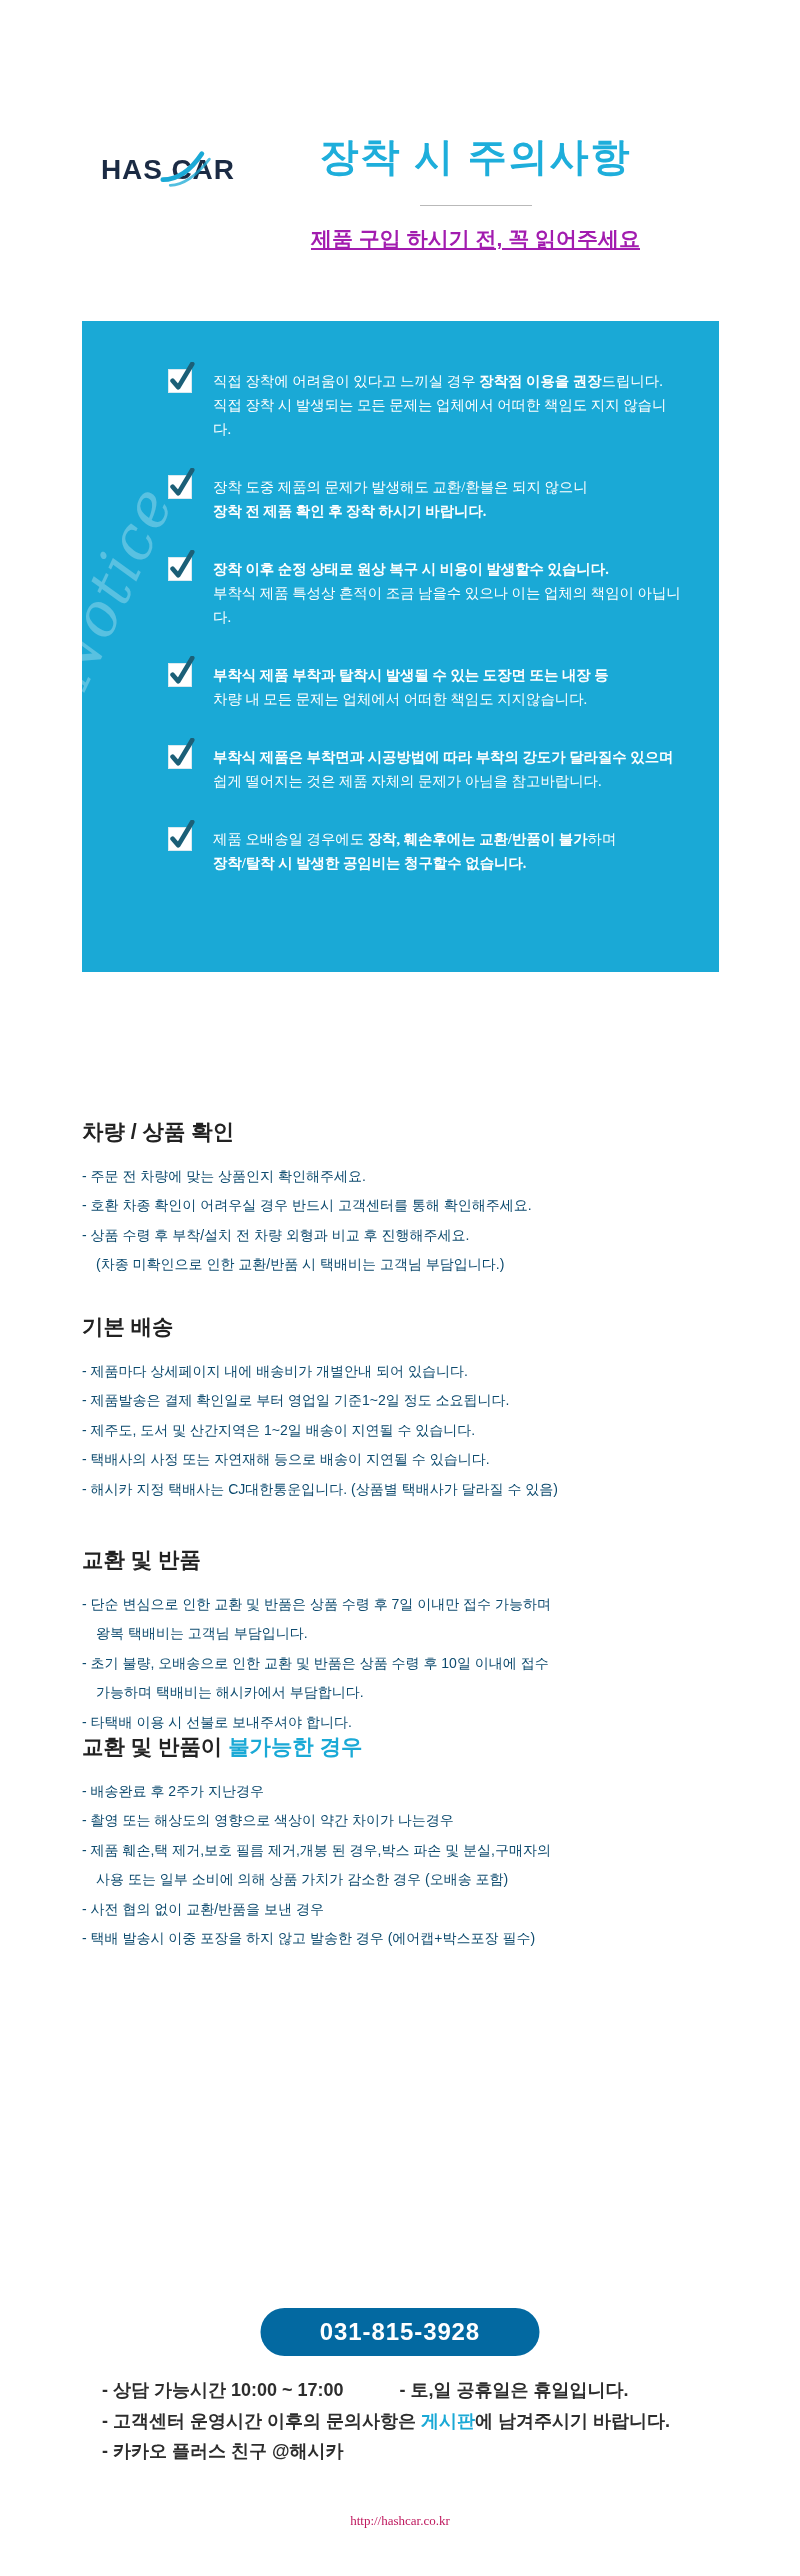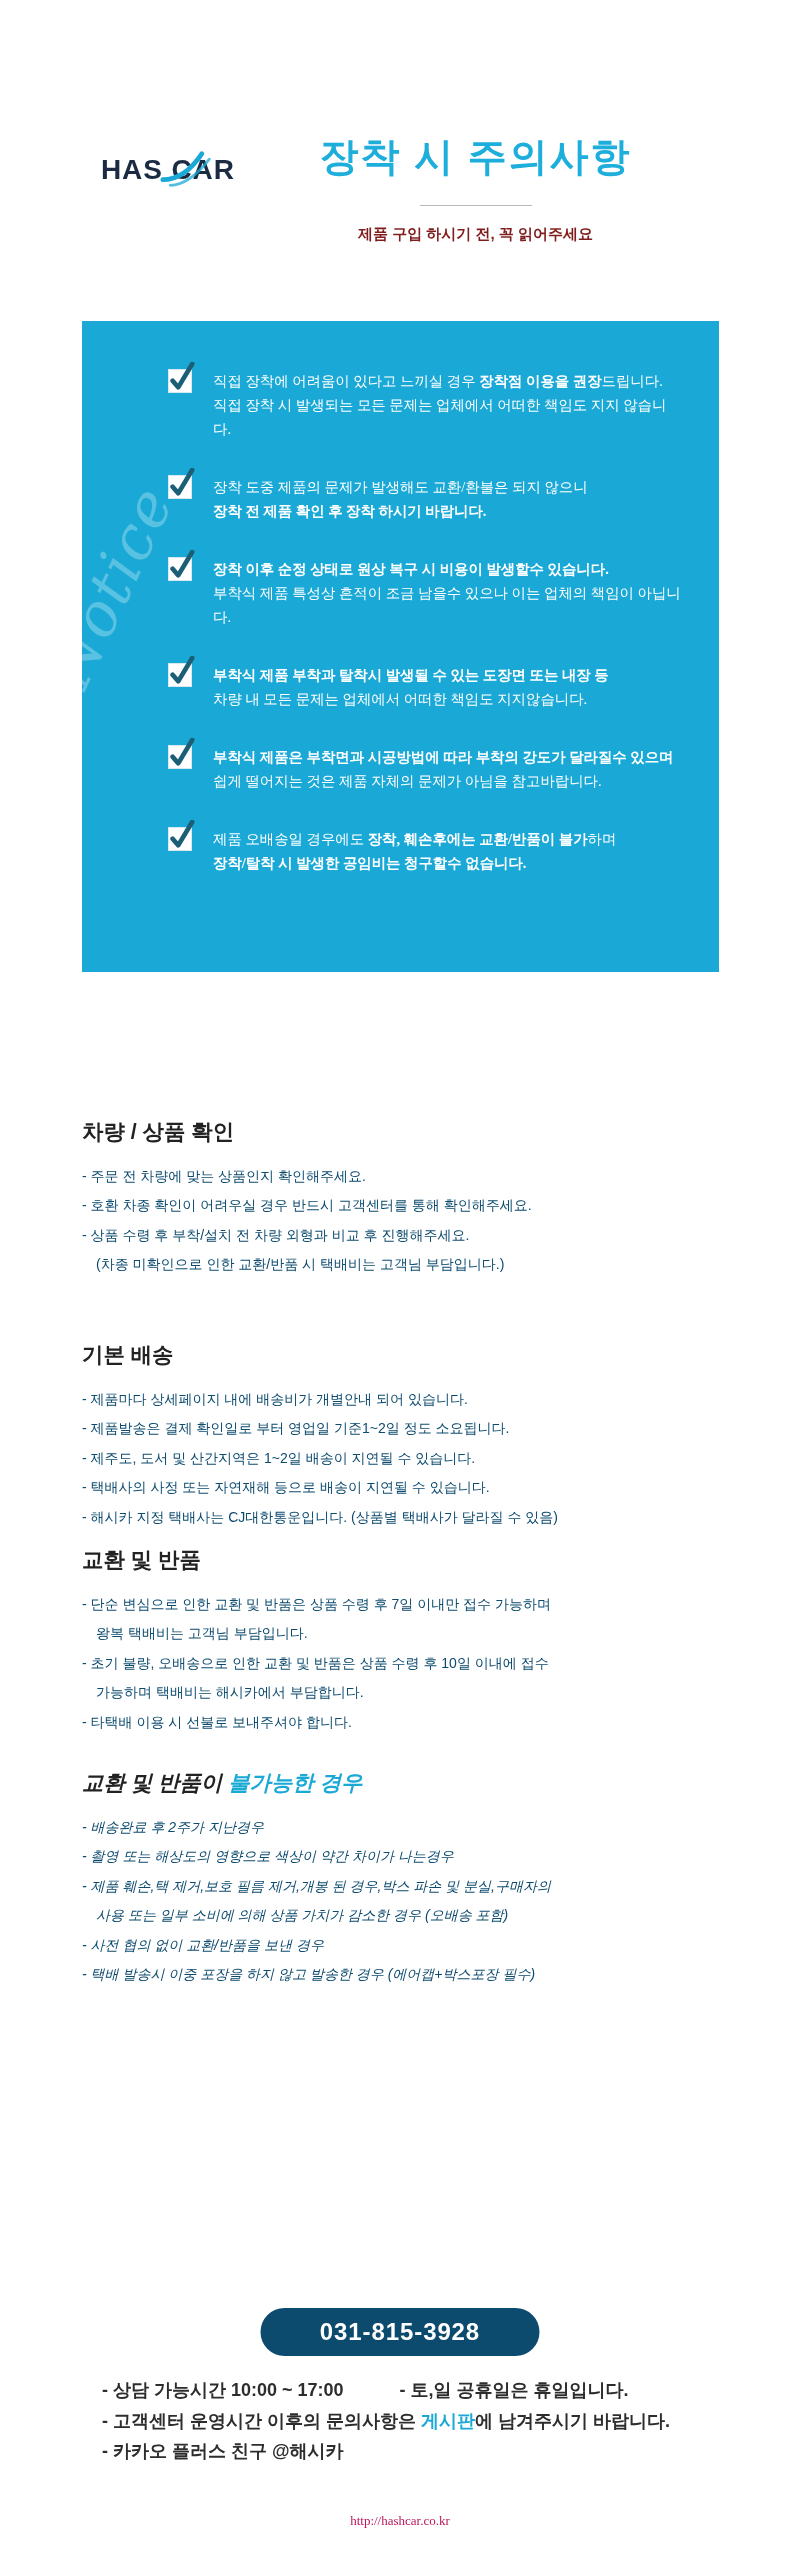--- a/index.html
+++ b/index.html
@@ -67,23 +67,24 @@
     margin: 0;
   }
   .title-rule {
     width: 112px;
     height: 1.9px;
     background: #b9b9b9;
     margin: 20.5px auto 0 auto;
   }
   .subtitle {
     margin-top: 18.6px;
-    font-size: 15px;
-    font-weight: bold;
-    color: #7f1d1d;
+    font-size: 21px;
+    font-weight: bold;
+    color: #a21caf;
+    text-decoration: underline;
   }
 
   
   .notice-panel {
     position: absolute;
     left: 82px;
     top: 321px;
     width: 637px;
     height: 651px;
     background: #1aa9d6;
@@ -154,21 +155,21 @@
   .section-body p.indent { padding-left: 14px; }
 
   
   .phone-pill {
     position: absolute;
     left: 50%;
     transform: translateX(-50%);
     top: 2308px;
     width: 279px;
     height: 48px;
-    background: #0c4a6e;
+    background: #0369a1;
     border-radius: 24px;
     color: #fff;
     font-size: 24px;
     font-weight: bold;
     display: flex;
     align-items: center;
     justify-content: center;
     letter-spacing: 0.9px;
   }
   .contact-lines {
@@ -287,21 +288,21 @@
   <div class="section" style="top:1117px;">
     <h2 class="section-title">차량 / 상품 확인</h2>
     <div class="section-body">
       <p>- 주문 전 차량에 맞는 상품인지 확인해주세요.</p>
       <p>- 호환 차종 확인이 어려우실 경우 반드시 고객센터를 통해 확인해주세요.</p>
       <p>- 상품 수령 후 부착/설치 전 차량 외형과 비교 후 진행해주세요.</p>
       <p class="indent">(차종 미확인으로 인한 교환/반품 시 택배비는 고객님 부담입니다.)</p>
     </div>
   </div>
 
-  <div class="section" style="top:1340px;">
+  <div class="section" style="top:1312px;">
     <h2 class="section-title">기본 배송</h2>
     <div class="section-body">
       <p>- 제품마다 상세페이지 내에 배송비가 개별안내 되어 있습니다.</p>
       <p>- 제품발송은 결제 확인일로 부터 영업일 기준1~2일 정도 소요됩니다.</p>
       <p>- 제주도, 도서 및 산간지역은 1~2일 배송이 지연될 수 있습니다.</p>
       <p>- 택배사의 사정 또는 자연재해 등으로 배송이 지연될 수 있습니다.</p>
       <p>- 해시카 지정 택배사는 CJ대한통운입니다. (상품별 택배사가 달라질 수 있음)</p>
     </div>
   </div>
 
@@ -309,21 +310,21 @@
     <h2 class="section-title">교환 및 반품</h2>
     <div class="section-body">
       <p>- 단순 변심으로 인한 교환 및 반품은 상품 수령 후 7일 이내만 접수 가능하며</p>
       <p class="indent">왕복 택배비는 고객님 부담입니다.</p>
       <p>- 초기 불량, 오배송으로 인한 교환 및 반품은 상품 수령 후 10일 이내에 접수</p>
       <p class="indent">가능하며 택배비는 해시카에서 부담합니다.</p>
       <p>- 타택배 이용 시 선불로 보내주셔야 합니다.</p>
     </div>
   </div>
 
-  <div class="section" style="top:1768px;font-style:italic;">
+  <div class="section" style="top:1732px;">
     <h2 class="section-title"><span>교환 및 반품이 </span><span class="hl">불가능한 경우</span></h2>
     <div class="section-body">
       <p>- 배송완료 후 2주가 지난경우</p>
       <p>- 촬영 또는 해상도의 영향으로 색상이 약간 차이가 나는경우</p>
       <p>- 제품 훼손,택 제거,보호 필름 제거,개봉 된 경우,박스 파손 및 분실,구매자의</p>
       <p class="indent">사용 또는 일부 소비에 의해 상품 가치가 감소한 경우 (오배송 포함)</p>
       <p>- 사전 협의 없이 교환/반품을 보낸 경우</p>
       <p>- 택배 발송시 이중 포장을 하지 않고 발송한 경우 (에어캡+박스포장 필수)</p>
     </div>
   </div>

